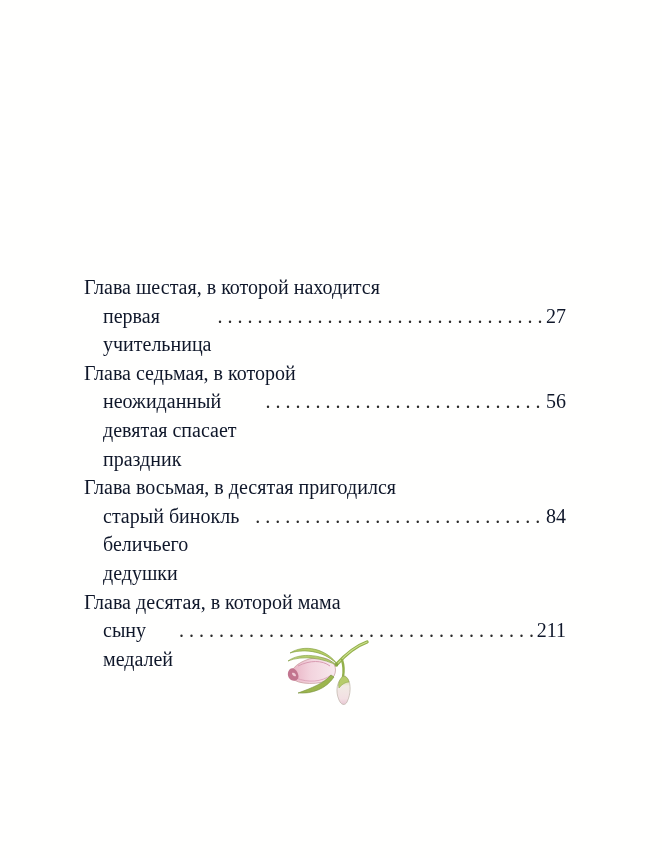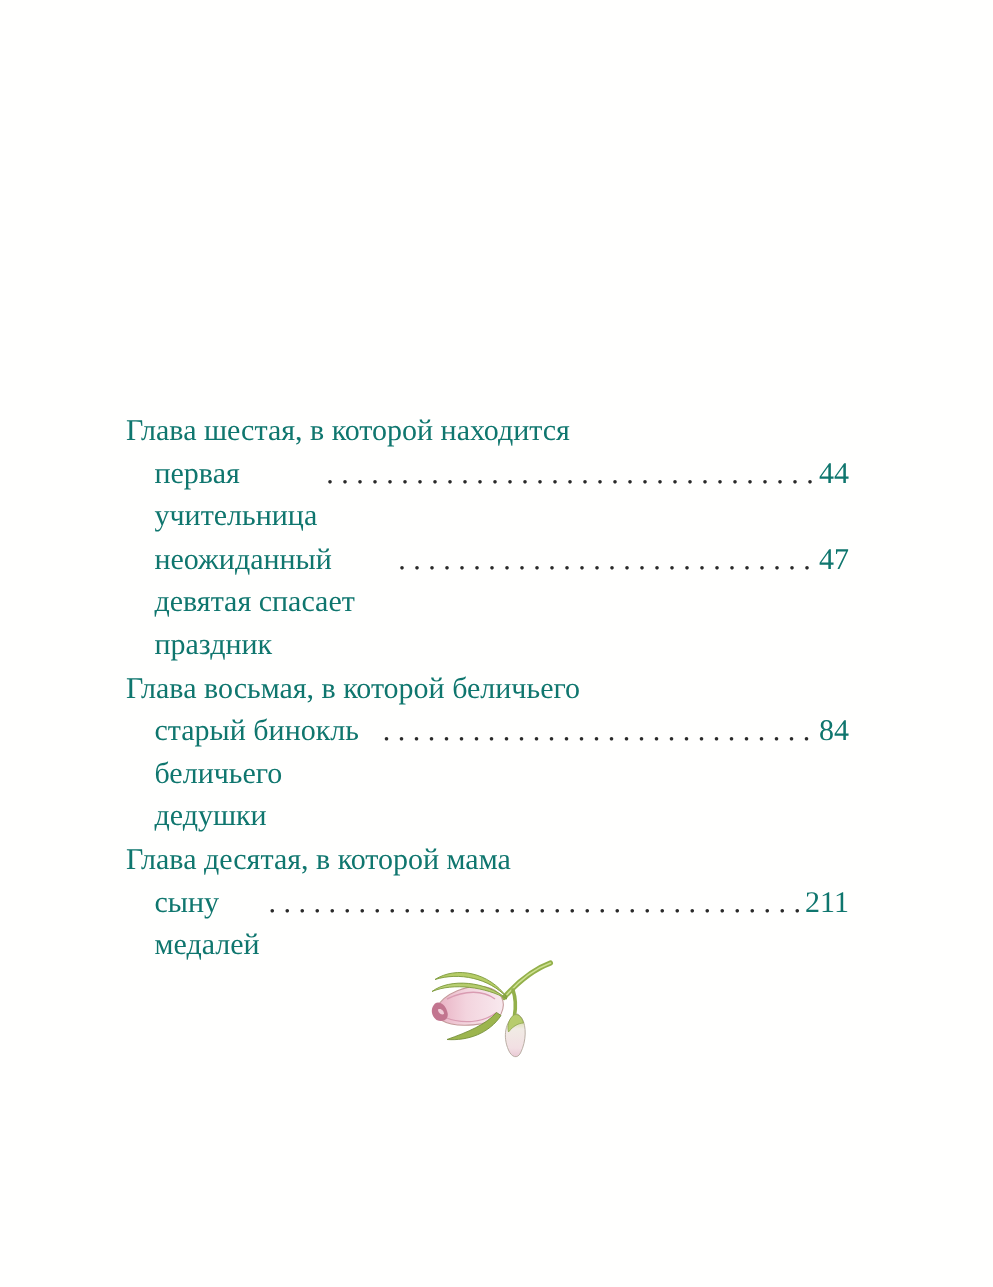--- a/index.html
+++ b/index.html
@@ -7,21 +7,21 @@
     padding: 0;
     background: #ffffff;
   }
   .page {
     position: relative;
     width: 662px;
     height: 858px;
     background: #fffffe;
     overflow: hidden;
     font-family: "Liberation Serif", "DejaVu Serif", serif;
-    color: #0f766e;
+    color: #0f172a;
   }
   .toc {
     position: absolute;
     left: 84px;
     top: 273px;
     width: 482px;
     font-size: 20px;
     line-height: 28.6px;
   }
   .toc-entry { margin: 0; }
@@ -60,34 +60,35 @@
 
 <div class="page">
 
   <div class="toc">
 
     <div class="toc-entry">
       <div class="line">Глава шестая, в которой находится</div>
       <div class="wrap-line">
         <span>первая учительница</span>
         <span class="leader"></span>
-        <span class="page-num">44</span>
+        <span class="page-num">27</span>
       </div>
     </div>
 
     <div class="toc-entry">
+      <div class="line">Глава седьмая, в которой</div>
       <div class="wrap-line">
         <span>неожиданный девятая спасает праздник</span>
         <span class="leader"></span>
-        <span class="page-num">47</span>
+        <span class="page-num">56</span>
       </div>
     </div>
 
     <div class="toc-entry">
-      <div class="line">Глава восьмая, в которой беличьего</div>
+      <div class="line">Глава восьмая, в десятая пригодился</div>
       <div class="wrap-line">
         <span>старый бинокль беличьего дедушки</span>
         <span class="leader"></span>
         <span class="page-num">84</span>
       </div>
     </div>
 
 
     <div class="toc-entry">
       <div class="line">Глава десятая, в которой мама</div>

